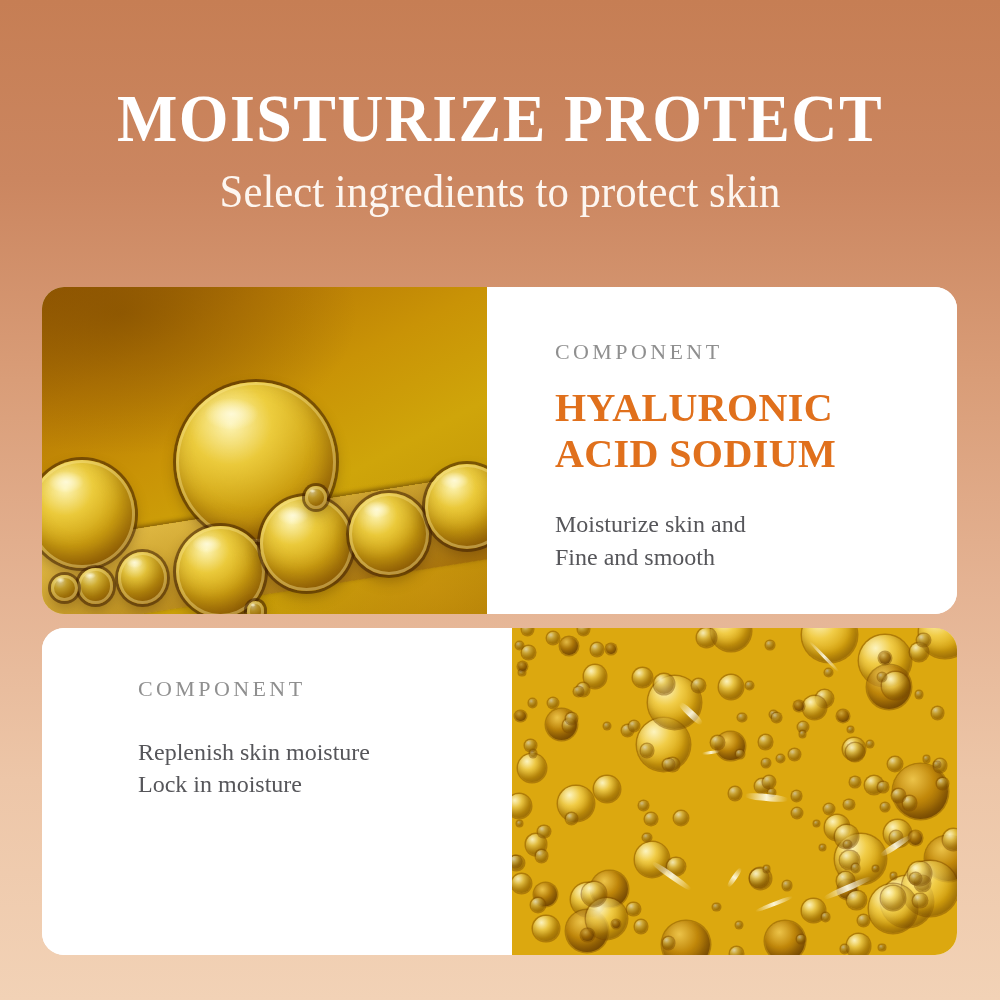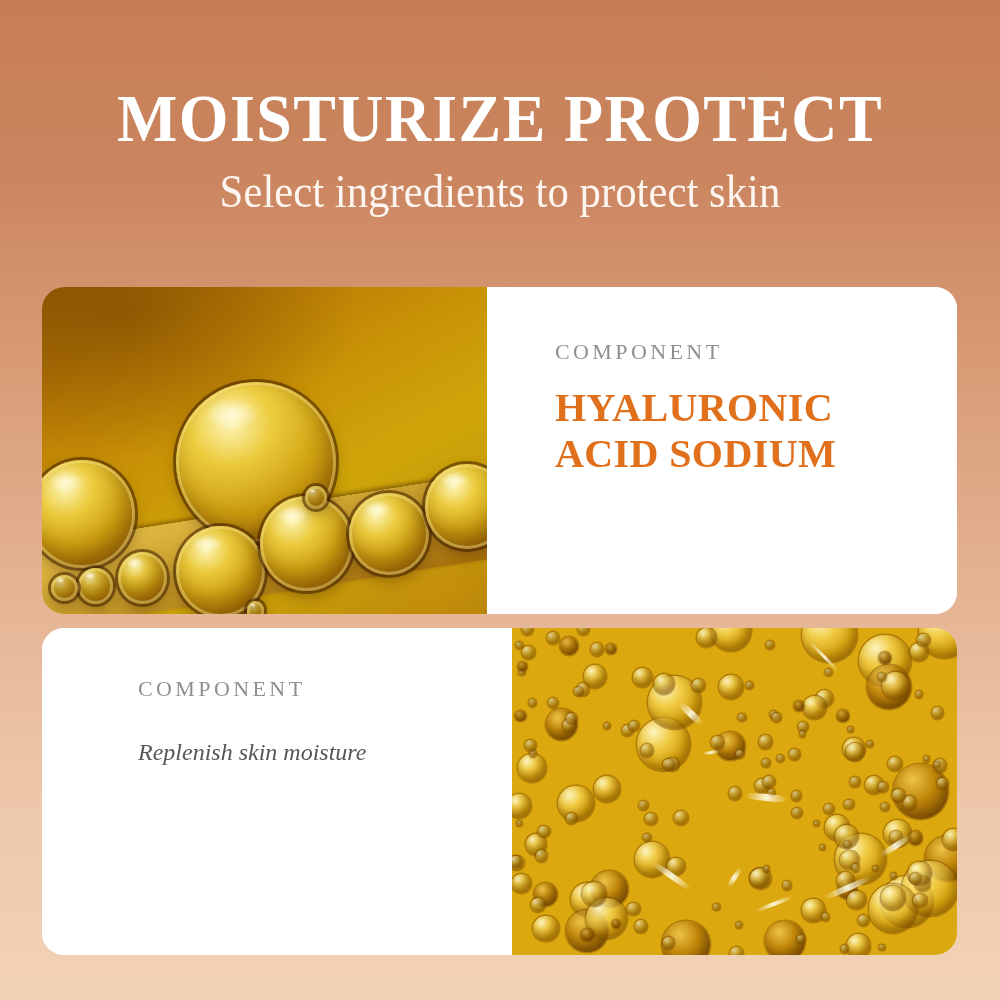--- a/index.html
+++ b/index.html
@@ -89,21 +89,21 @@
     color:#e0701c;
   }
   .ingredient-desc {
     margin-top:32px;
     font-family:"Liberation Serif", serif;
     font-size:24px;
     line-height:1.35;
     color:#56565a;
   }
   #card-2 .ingredient-name { font-size:40px; }
-  #card-2 .ingredient-desc { margin-top:34px;font-style:italic; }
+  #card-2 .ingredient-desc { margin-top:34px; }
 
   
   .photo-a {
     position:absolute; inset:0;
     background:
       radial-gradient(ellipse 85% 70% at 18% 8%,  rgba(120,70,0,.55) 0%, rgba(120,70,0,0) 62%),
       radial-gradient(ellipse 70% 60% at 88% 92%, rgba(210,150,20,.45) 0%, rgba(210,150,20,0) 60%),
       linear-gradient(152deg, #9a5d02 0%, #b97c05 22%, #c99306 42%, #cfa50a 62%, #c59a08 80%, #b07f04 100%);
   }
   .shelf {
@@ -192,29 +192,34 @@
       <div class="bub" style="left:46%;top:96%;width:4%;height:6%;"></div>
     </div>
   </div>
 
   <div class="card-text">
     <div class="eyebrow">COMPONENT</div>
     <div class="ingredient-name">
       <div>HYALURONIC</div>
       <div>ACID SODIUM</div>
     </div>
+    <div class="ingredient-desc">
+      <div>Moisturize skin and</div>
+      <div>Fine and smooth</div>
+    </div>
   </div>
 </div>
 
 <div class="card" id="card-2">
 
   <div class="card-text">
     <div class="eyebrow">COMPONENT</div>
     <div class="ingredient-desc">
       <div>Replenish skin moisture</div>
+      <div>Lock in moisture</div>
     </div>
   </div>
 
   <div class="card-photo">
     <div class="photo-b" id="photo-b">
         <div class="sb dark" style="left: 7.59587%; top: 24.7588%; width: 6.94957%; height: 9.45142%;"></div>
         <div class="sb dark" style="left: 33.7148%; top: 89.5005%; width: 10.736%; height: 14.601%;"></div>
         <div class="sb" style="left: 82.9917%; top: 75.7454%; width: 11.6412%; height: 15.832%;"></div>
         <div class="sb dark" style="left: 92.868%; top: 63.5345%; width: 10.2301%; height: 13.9129%;"></div>
         <div class="sb" style="left: 13.2904%; top: 77.8891%; width: 7.52746%; height: 10.2373%;"></div>

